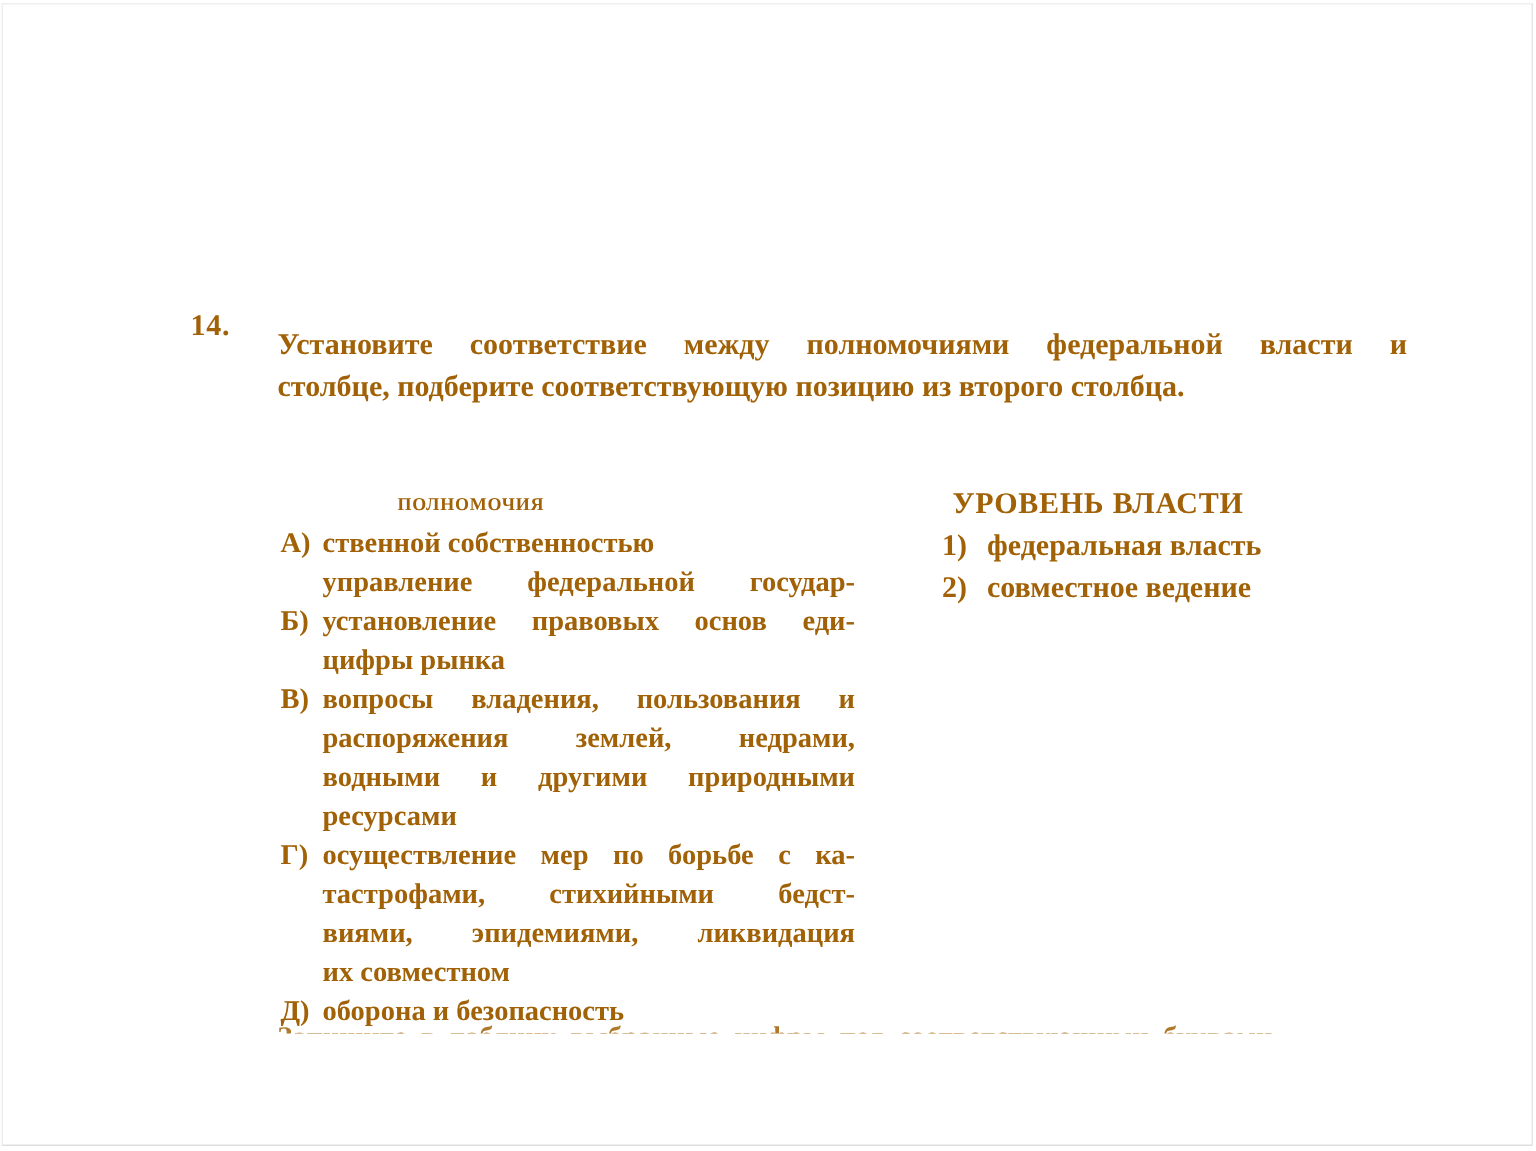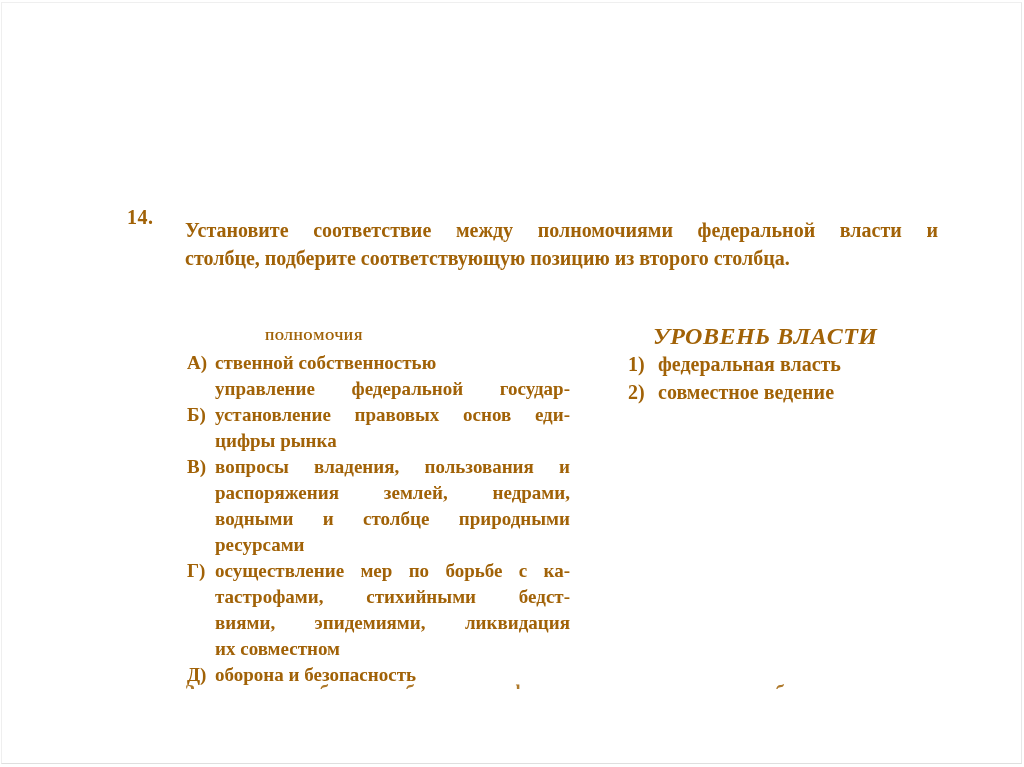--- a/index.html
+++ b/index.html
@@ -49,24 +49,23 @@
   #powers .items {
     position: absolute; left: 0; top: 28px; width: 383px;
     font-size: 19px; line-height: 26px;
   }
   .pitem { display: flex; }
   .pitem .lbl { flex: 0 0 28px; width: 28px; }
   .pitem .lines { flex: 1 1 auto; min-width: 0; }
 
   #levels { left: 628px; top: 322px; width: 250px; }
   #levels .col-header {
-    position: absolute; left: 25px; top: 0;
-    font-size: 24px; line-height: 28px; letter-spacing: 0.5px;
+    position: absolute; left: 7px; top: 0;
+    font-size: 20px; line-height: 28px; letter-spacing: 0.5px;
     white-space: nowrap;
-    font-style: italic;
   }
   #levels .items {
     position: absolute; left: 0; top: 28px; width: 250px;
     font-size: 20px; line-height: 28px;
   }
   .litem { display: flex; }
   .litem .lbl { flex: 0 0 30px; width: 30px; }
   .litem .txt { white-space: nowrap; }
 
   #clipline {
@@ -106,21 +105,21 @@
         <span class="line just">установление правовых основ еди-</span>
         <span class="line">цифры рынка</span>
       </div>
     </div>
 
     <div class="pitem">
       <span class="lbl">В)</span>
       <div class="lines">
         <span class="line just">вопросы владения, пользования и</span>
         <span class="line just">распоряжения землей, недрами,</span>
-        <span class="line just">водными и столбце природными</span>
+        <span class="line just">водными и другими природными</span>
         <span class="line">ресурсами</span>
       </div>
     </div>
 
     <div class="pitem">
       <span class="lbl">Г)</span>
       <div class="lines">
         <span class="line just">осуществление мер по борьбе с ка-</span>
         <span class="line just">тастрофами, стихийными бедст-</span>
         <span class="line just">виями, эпидемиями, ликвидация</span>

